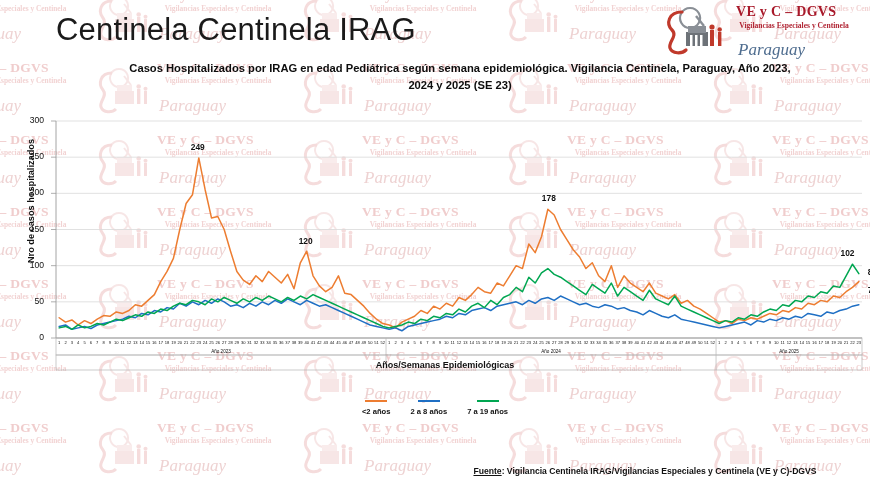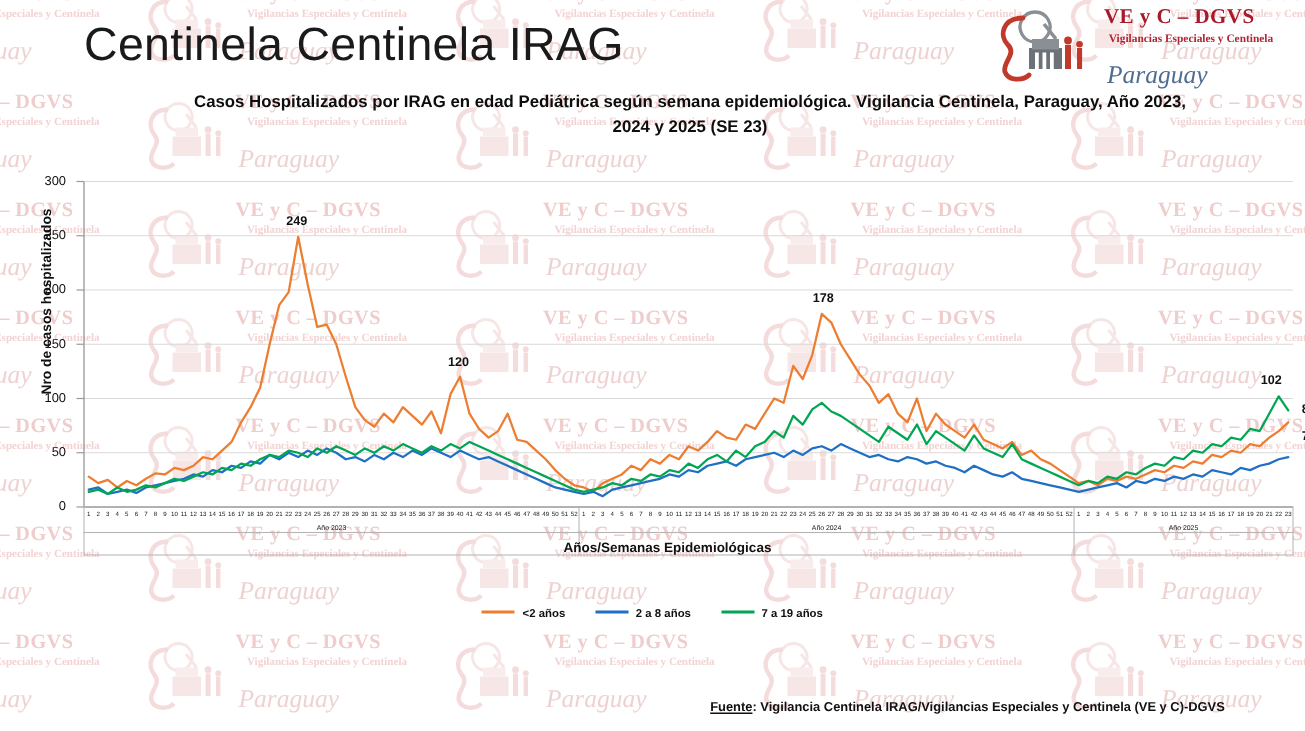--- a/index.html
+++ b/index.html
@@ -41,21 +41,21 @@
   .ytick-label{position:absolute;right:0;width:34px;text-align:right;font-size:8.6px;color:#111;}
   #x-axis-title{position:absolute;left:335px;top:360px;width:220px;text-align:center;
       font-size:9px;font-weight:bold;color:#111;z-index:4;}
   .year-label{position:absolute;top:349px;font-size:4.6px;color:#111;text-align:center;}
   .wk-label{position:absolute;font-size:4.1px;color:#111;text-align:center;width:12px;
             top:340px;transform-origin:center;}
   .dlabel{position:absolute;font-size:8.4px;font-weight:bold;color:#111;z-index:6;white-space:nowrap;}
   
   #chart-legend{position:absolute;left:285px;top:400px;width:300px;height:16px;z-index:5;
                 display:flex;align-items:center;justify-content:center;gap:20px;}
-  .lg-item{display:flex;align-items:center;gap:5px;}
+  .lg-item{display:flex;align-items:center;gap:5px;flex-direction:column;}
   .lg-swatch{display:block;width:22px;height:2.4px;}
   .lg-text{font-size:7.6px;font-weight:bold;color:#111;white-space:nowrap;}
   
   #source-note{position:absolute;left:430px;top:466px;width:430px;text-align:center;z-index:5;
                font-size:8.6px;font-weight:bold;color:#111;}
   #source-note .u{text-decoration:underline;}
 </style>
 </head>
 <body>
 

